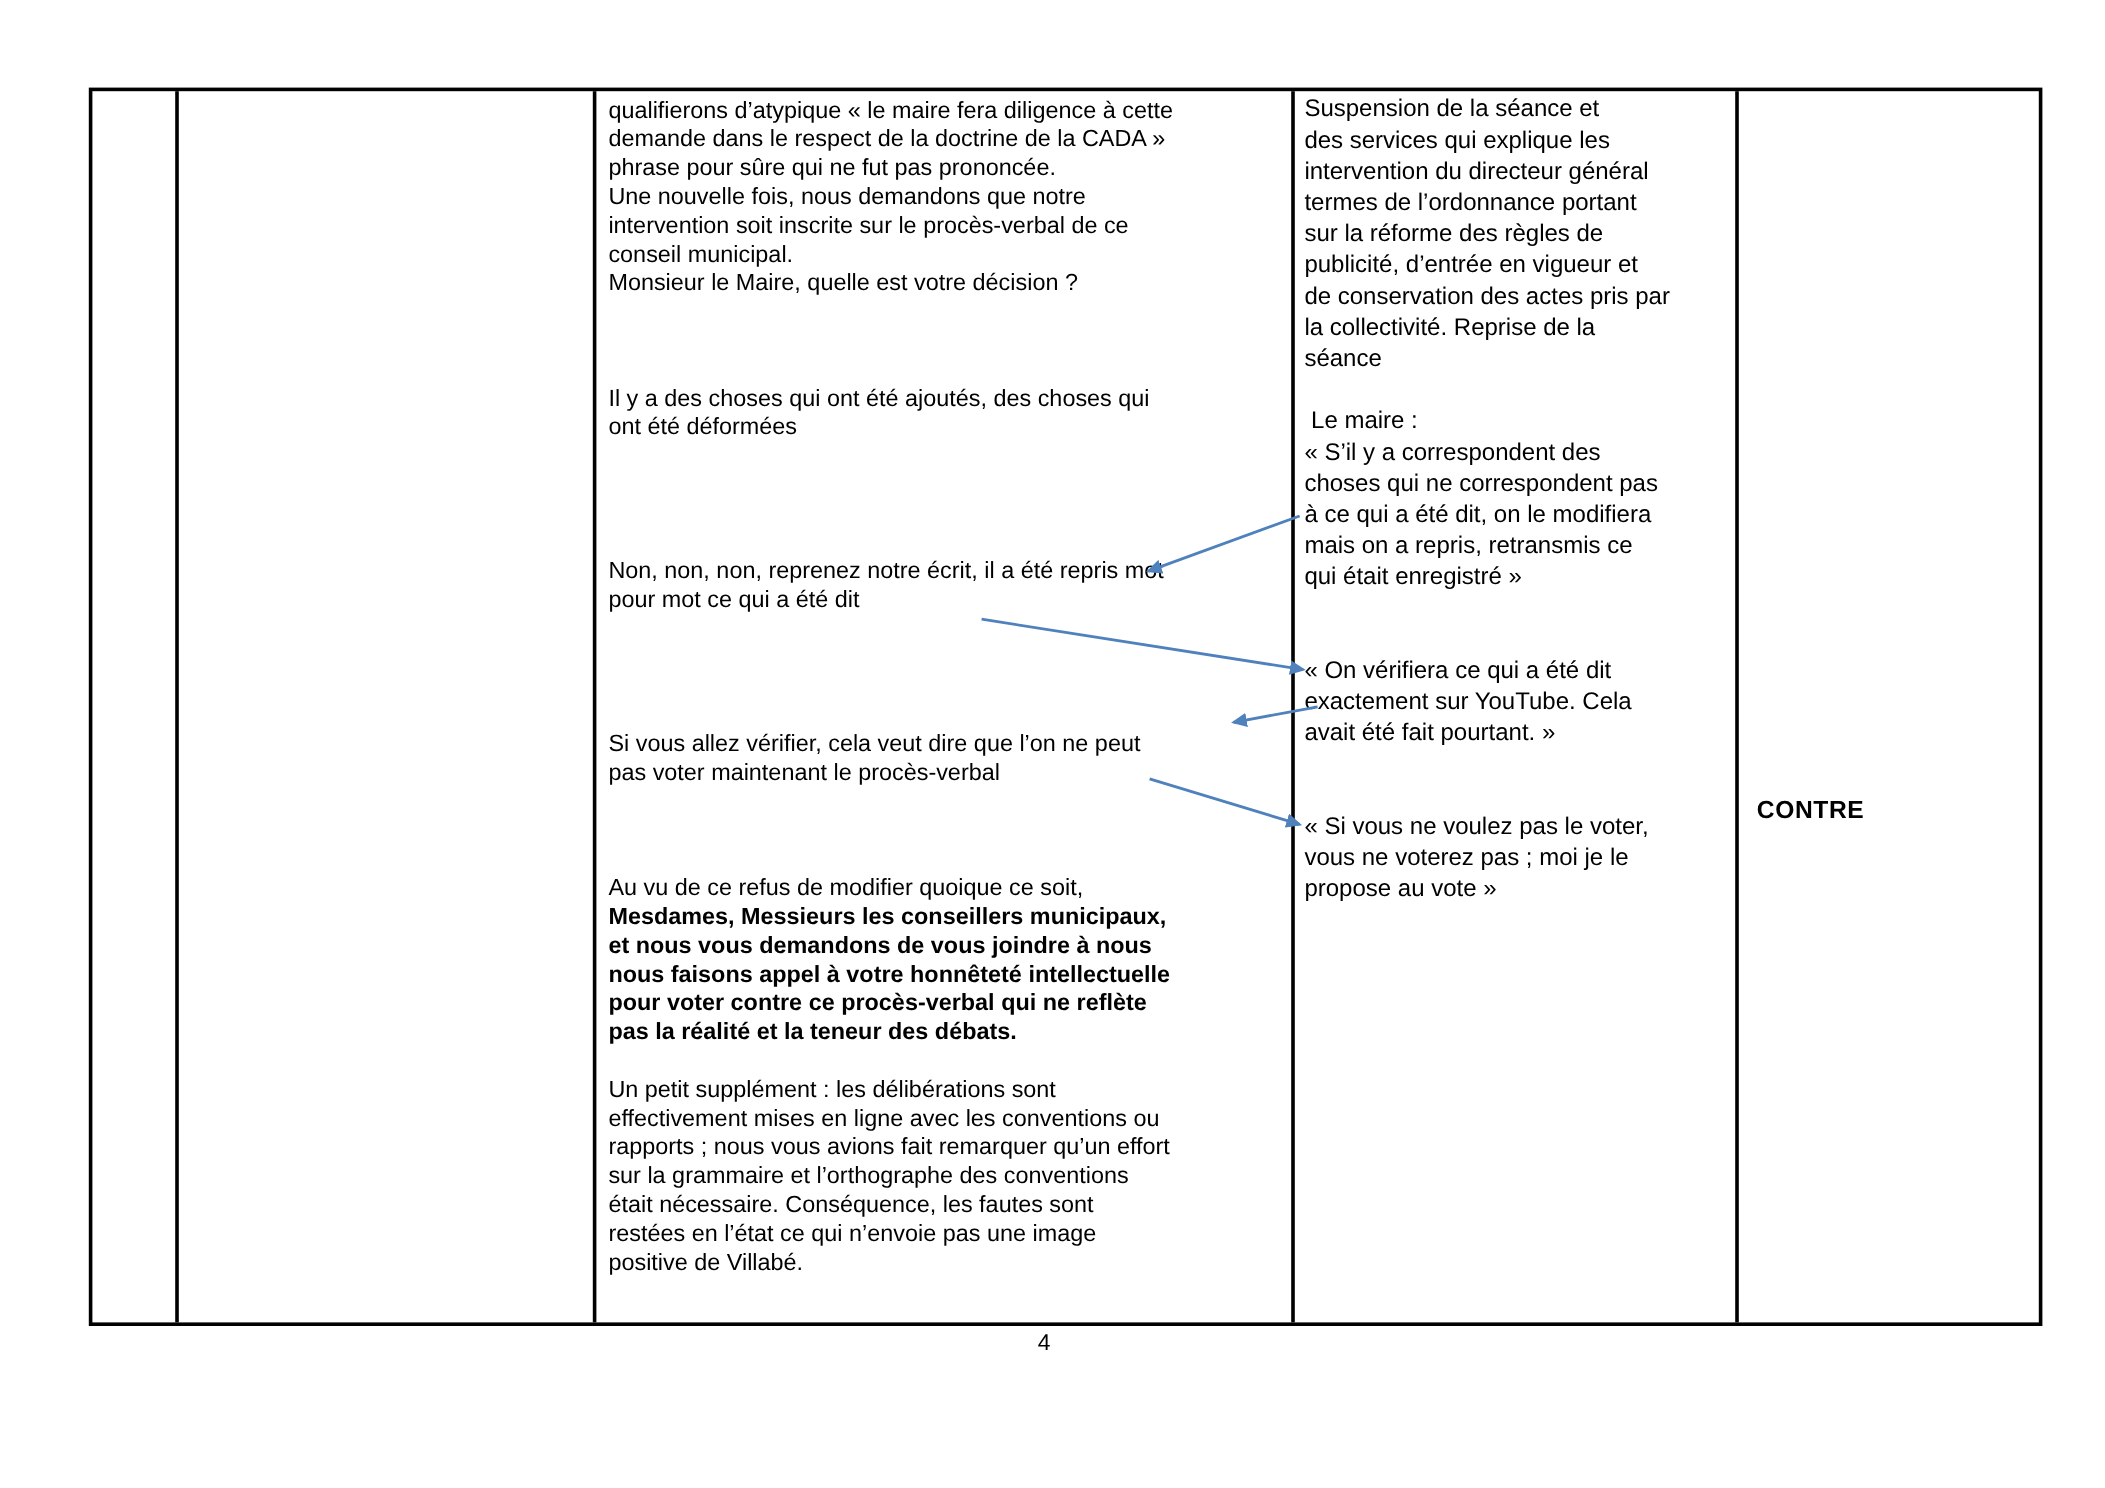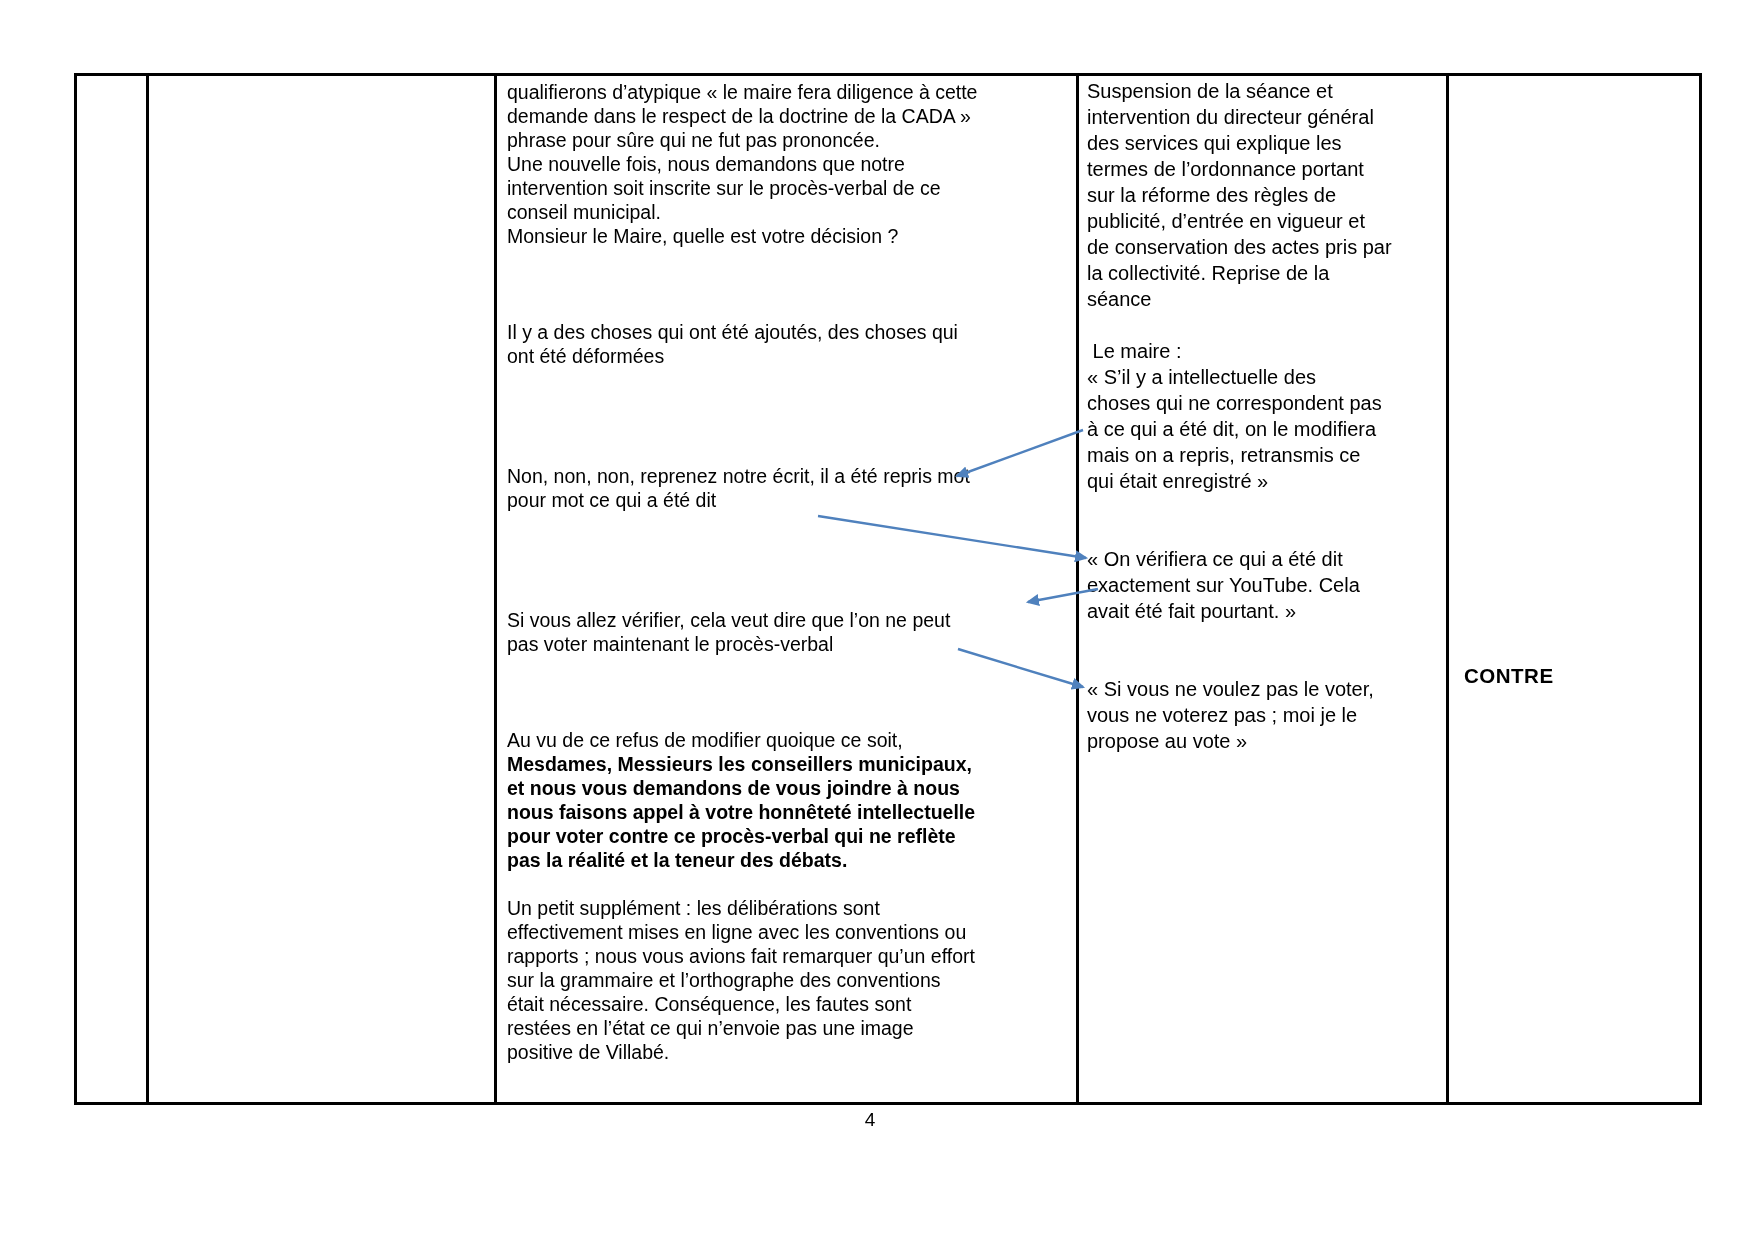--- a/index.html
+++ b/index.html
@@ -66,31 +66,31 @@
       <div class="tl"><span>Un petit supplément : les délibérations sont</span></div>
       <div class="tl"><span>effectivement mises en ligne avec les conventions ou</span></div>
       <div class="tl"><span>rapports ; nous vous avions fait remarquer qu’un effort</span></div>
       <div class="tl"><span>sur la grammaire et l’orthographe des conventions</span></div>
       <div class="tl"><span>était nécessaire. Conséquence, les fautes sont</span></div>
       <div class="tl"><span>restées en l’état ce qui n’envoie pas une image</span></div>
       <div class="tl"><span>positive de Villabé.</span></div>
     </div>
   <div class="cell c4">
       <div class="tl"><span class="u">Suspension de la séance</span><span> et</span></div>
+      <div class="tl"><span>des services qui explique les</span></div>
       <div class="tl"><span>intervention du directeur général</span></div>
-      <div class="tl"><span>des services qui explique les</span></div>
       <div class="tl"><span>termes de l’ordonnance portant</span></div>
       <div class="tl"><span>sur la réforme des règles de</span></div>
       <div class="tl"><span>publicité, d’entrée en vigueur et</span></div>
       <div class="tl"><span>de conservation des actes pris par</span></div>
       <div class="tl"><span>la collectivité. </span><span class="u">Reprise de la</span></div>
       <div class="tl"><span class="u">séance</span></div>
       <div class="tl">&nbsp;</div>
       <div class="tl"><span> Le maire :</span></div>
-      <div class="tl"><span>« S’il y a intellectuelle des</span></div>
+      <div class="tl"><span>« S’il y a correspondent des</span></div>
       <div class="tl"><span>choses qui ne correspondent pas</span></div>
       <div class="tl"><span>à ce qui a été dit, on le modifiera</span></div>
       <div class="tl"><span>mais on a repris, retransmis ce</span></div>
       <div class="tl"><span>qui était enregistré »</span></div>
       <div class="tl">&nbsp;</div>
       <div class="tl">&nbsp;</div>
       <div class="tl"><span>« On vérifiera ce qui a été dit</span></div>
       <div class="tl"><span>exactement sur YouTube. Cela</span></div>
       <div class="tl"><span>avait été fait pourtant. »</span></div>
       <div class="tl">&nbsp;</div>

